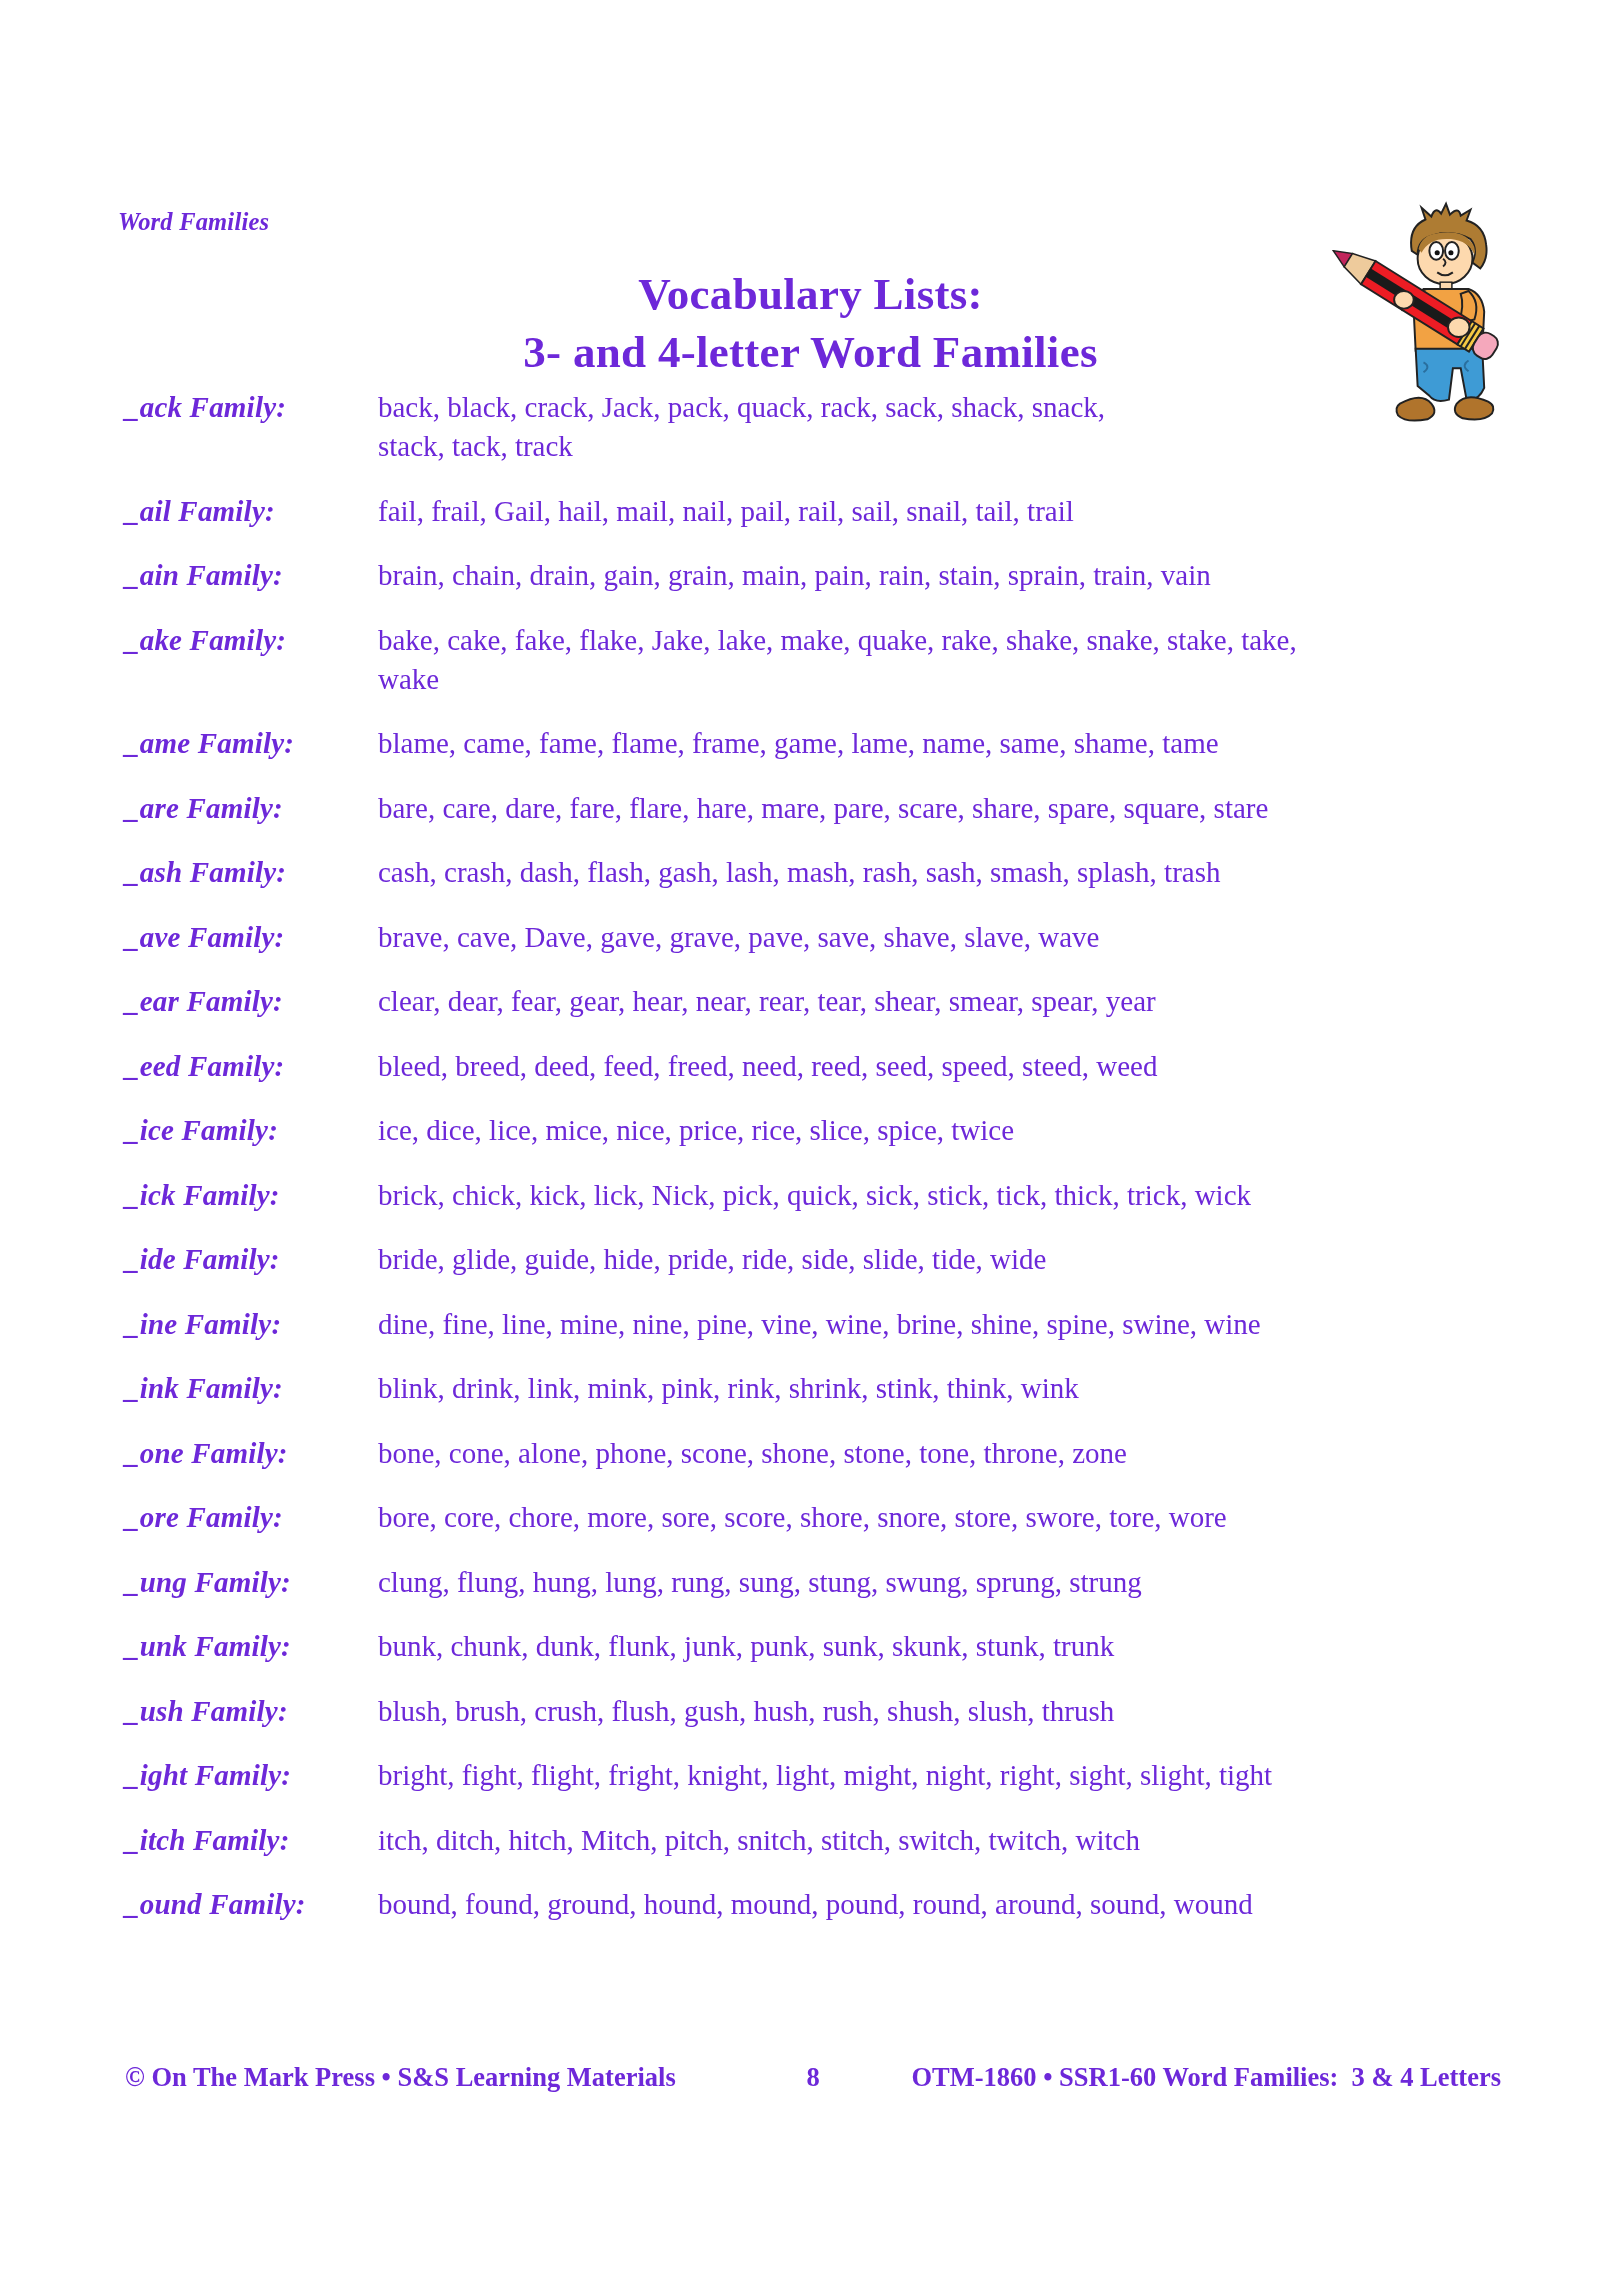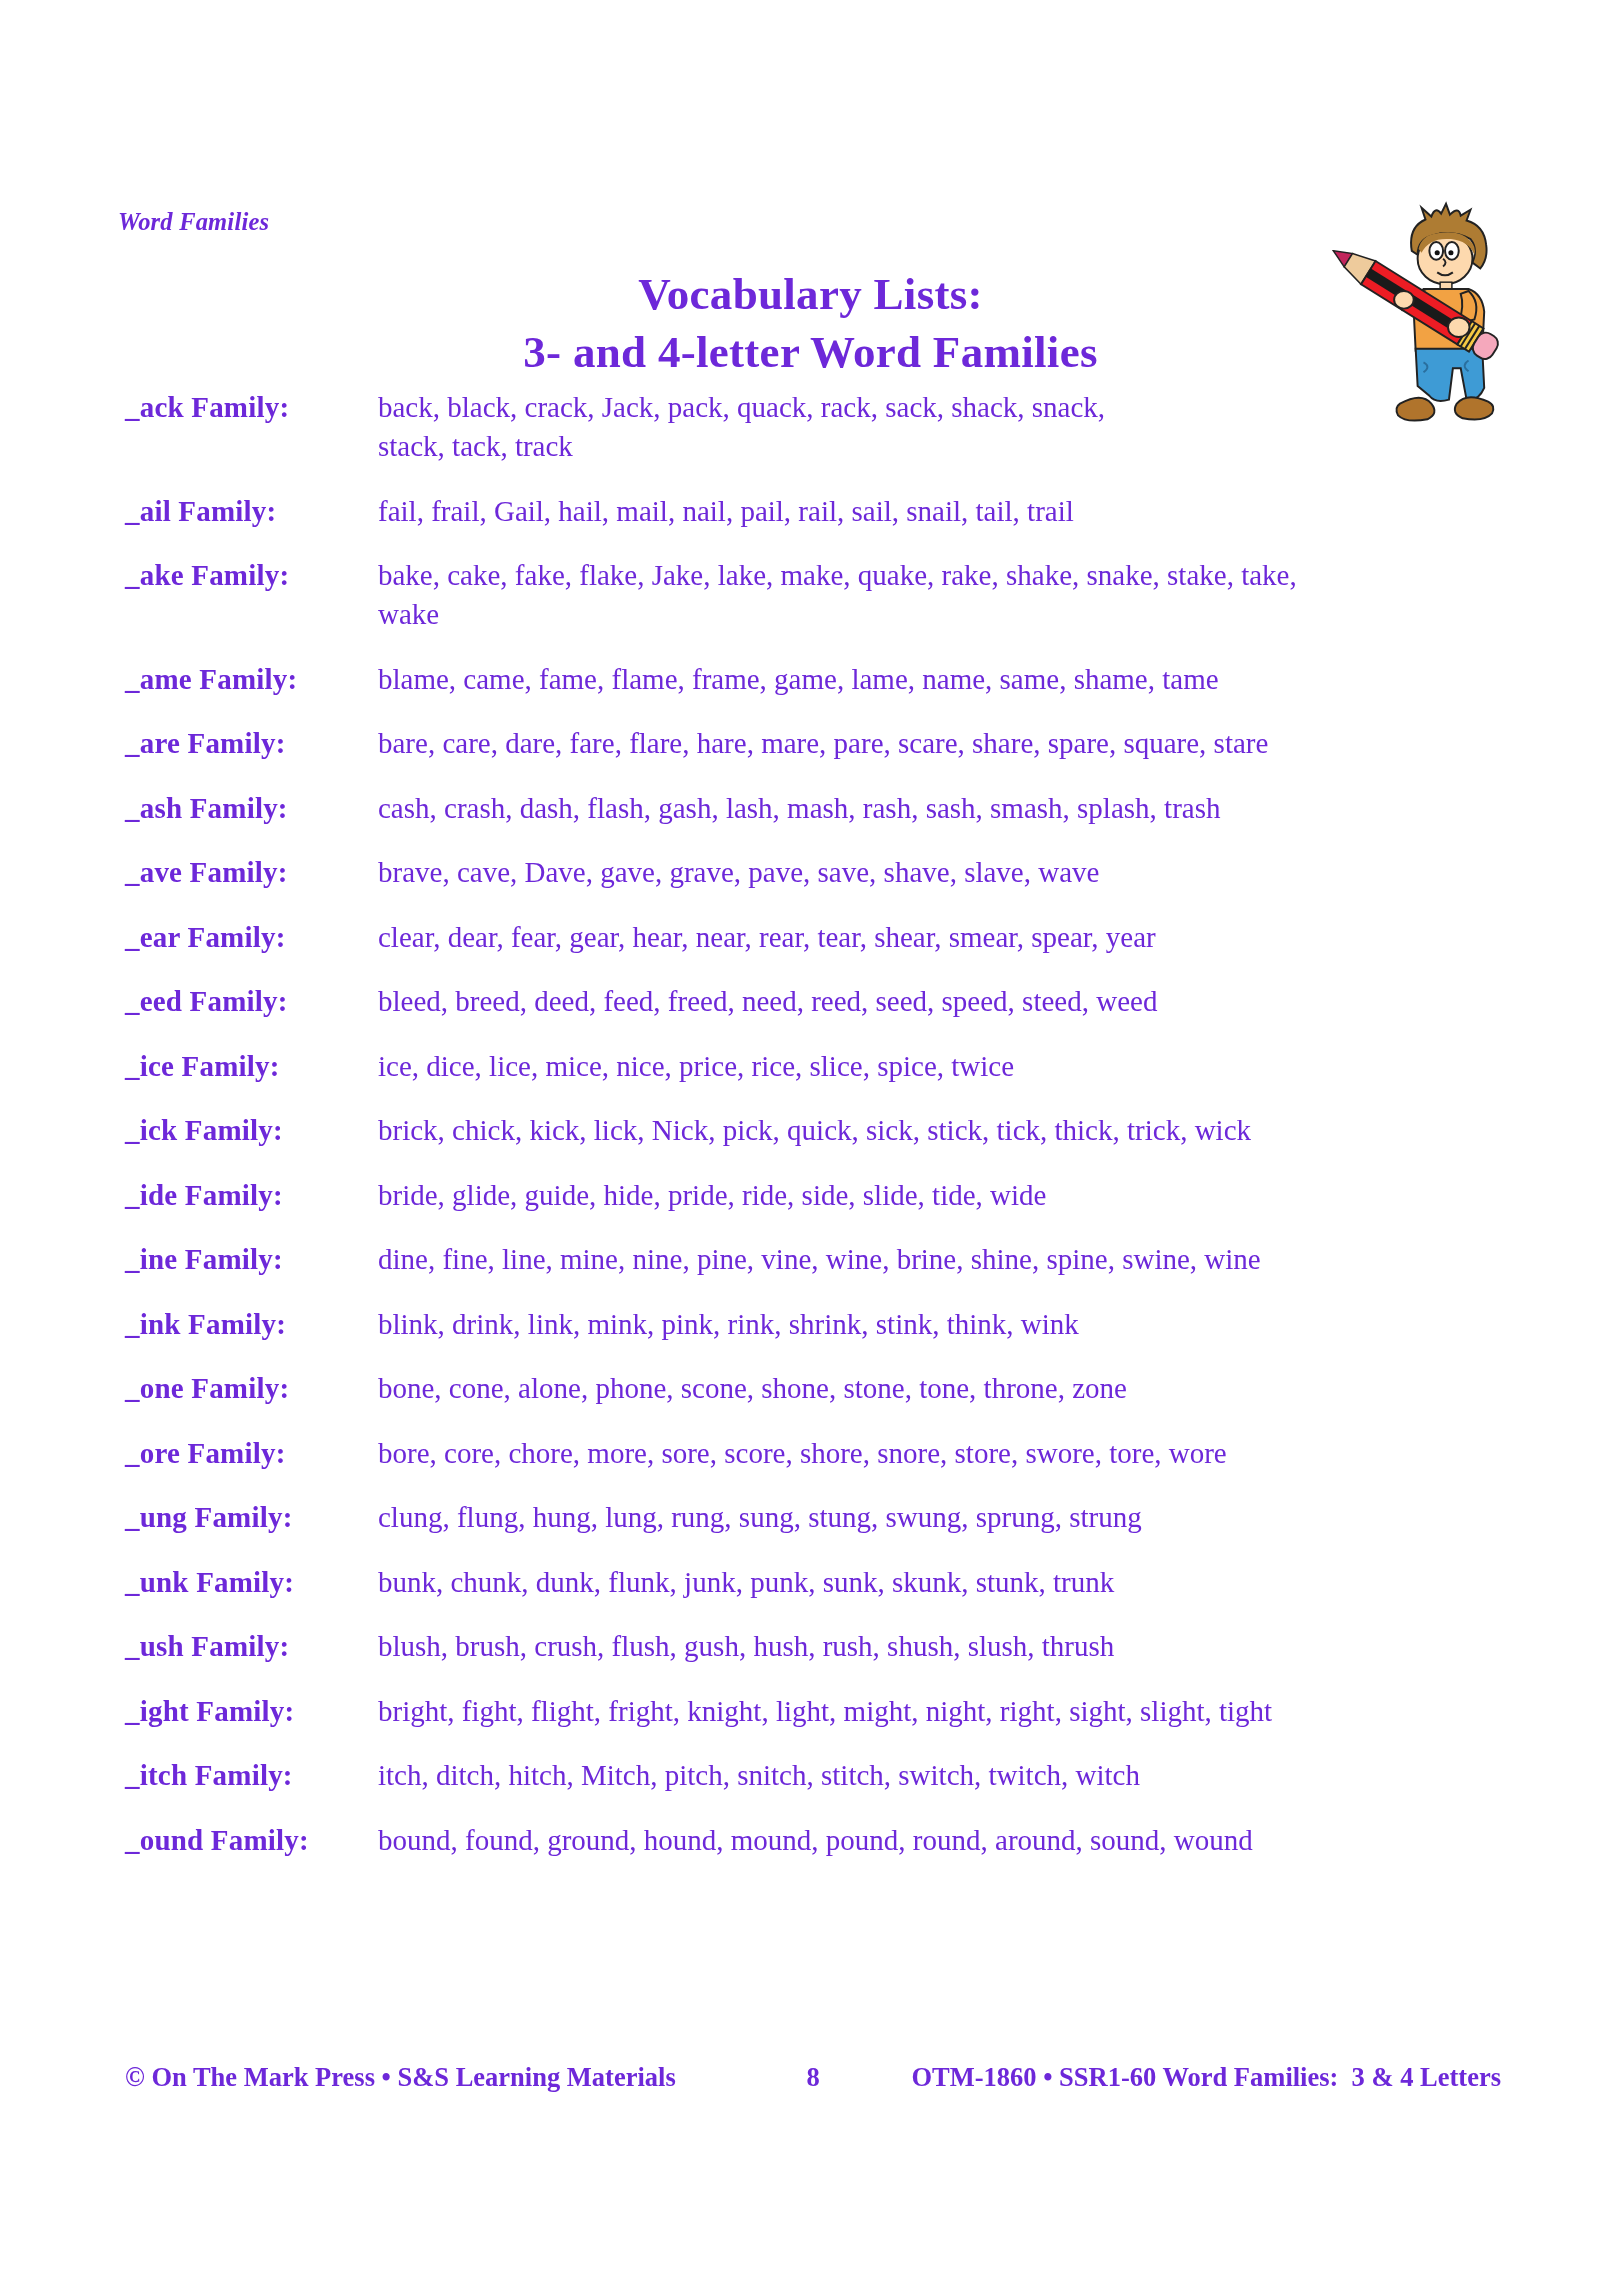--- a/index.html
+++ b/index.html
@@ -33,20 +33,21 @@
   .family-list {
     position:absolute; left:125px; top:388px; width:1394px;
   }
   .family-row {
     display:flex; margin-bottom:25.5px;
     font-size:29px; line-height:39px;
   }
   .family-label {
     width:253px; flex-shrink:0; font-weight:bold;
     letter-spacing:0.2px;
+    font-style:italic;
   }
   .family-words {
     flex:1; white-space:pre-wrap;
   }
   .footer {
     position:absolute; left:125px; top:2062px; width:1376px;
     display:flex; align-items:flex-end;
     font-size:26.5px; font-weight:bold;
   }
   .footer-left  { flex:1; text-align:left;  white-space:pre; }
@@ -117,20 +118,24 @@
       <div class="family-label">_ack Family:</div>
       <div class="family-words">back, black, crack, Jack, pack, quack, rack, sack, shack, snack,
 stack, tack, track</div>
     </div>
 
     <div class="family-row">
       <div class="family-label">_ail Family:</div>
       <div class="family-words">fail, frail, Gail, hail, mail, nail, pail, rail, sail, snail, tail, trail</div>
     </div>
 
+    <div class="family-row">
+      <div class="family-label">_ain Family:</div>
+      <div class="family-words">brain, chain, drain, gain, grain, main, pain, rain, stain, sprain, train, vain</div>
+    </div>
 
     <div class="family-row">
       <div class="family-label">_ake Family:</div>
       <div class="family-words">bake, cake, fake, flake, Jake, lake, make, quake, rake, shake, snake, stake, take,
 wake</div>
     </div>
 
     <div class="family-row">
       <div class="family-label">_ame Family:</div>
       <div class="family-words">blame, came, fame, flame, frame, game, lame, name, same, shame, tame</div>

